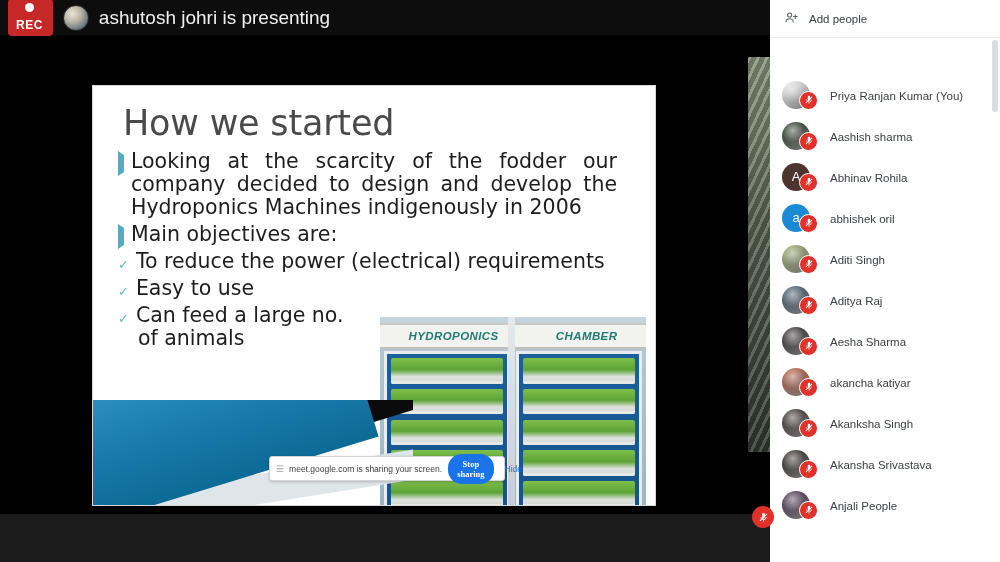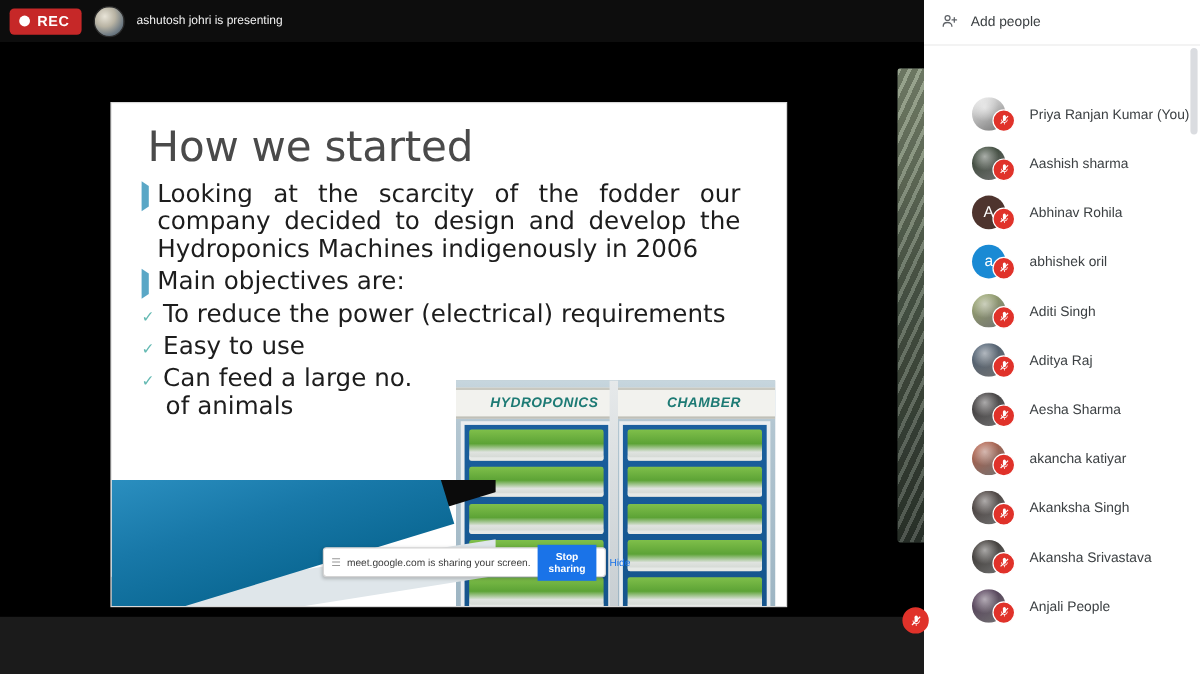--- a/index.html
+++ b/index.html
@@ -26,28 +26,29 @@
     position: absolute; left: 0; top: 0; width: 770px; height: 35px;
     display: flex; align-items: center; gap: 10px; padding-left: 8px;
     background: #0d0d0d; z-index: 6;
   }
   .rec-badge {
     display: flex; align-items: center; gap: 6px;
     background: #c62828; color: #fff;
     border-radius: 4px; padding: 4px 10px 4px 8px;
     font-size: 12px; font-weight: 700; letter-spacing: .5px;
     cursor: pointer;
+    flex-direction: column;
   }
   .rec-dot { width: 9px; height: 9px; border-radius: 50%; background: #fff; display:block; }
   .presenter-avatar {
     width: 26px; height: 26px; border-radius: 50%;
     background: radial-gradient(circle at 35% 32%, #e8e4d8 0%, #b9b4a4 38%, #6e7a83 70%, #3c4a55 100%);
     border: 1px solid #2b2b2b; flex: 0 0 auto;
   }
-  .presenter-text { color: #f1f1f1; font-size: 10px; }
+  .presenter-text { color: #f1f1f1; font-size: 19px; }
 
   
   .slide {
     position: absolute; left: 93px; top: 86px; width: 562px; height: 419px;
     background: #ffffff; overflow: hidden;
     box-shadow: 0 0 0 1px #d8d8d8;
   }
   .slide-title {
     position: absolute; left: 30px; top: 17px;
     font-family: "DejaVu Sans", sans-serif;
@@ -125,22 +126,22 @@
   
   .sharebar {
     position: absolute; left: 176px; top: 370px; width: 236px; height: 25px;
     background: #ffffff; border: 1px solid #d4d4d4; border-radius: 3px;
     display: flex; align-items: center; padding: 0 4px 0 6px; gap: 6px;
     box-shadow: 0 1px 3px rgba(0,0,0,.22);
   }
   .share-drag { color: #9a9a9a; font-size: 9px; letter-spacing: -1px; }
   .share-text { flex: 1; color: #3c3c3c; font-size: 8.5px; white-space: nowrap; }
   .share-stop {
-    background: #1a73e8; color: #fff; border: none; border-radius: 0;
-    font-family: Liberation Sans, sans-serif;
+    background: #1a73e8; color: #fff; border: none; border-radius: 14px;
+    font-family: Liberation Serif, serif;
     font-size: 8.5px; font-weight: 700; padding: 5px 9px; cursor: pointer;
   }
   .share-hide { color: #1a73e8; font-size: 8.5px; cursor: pointer; padding: 0 5px; }
 
   
   .selftile {
     position: absolute; left: 748px; top: 57px; width: 24px; height: 395px;
     background: linear-gradient(160deg,#5b6b5e 0%, #7d8b72 20%, #4a5a4e 45%, #2f3a33 100%);
     overflow: hidden; border-radius: 2px 0 0 2px;
   }
@@ -177,21 +178,20 @@
   .ptab svg { display: block; }
   .add-people {
     height: 38px; display: flex; align-items: center; gap: 10px;
     padding-left: 14px; border-bottom: 1px solid #ececec;
     font-size: 11.5px; color: #3c4043; cursor: pointer; background: #fff;
   }
   .plist { position: absolute; top: 75px; left: 0; right: 0; bottom: 0; overflow: hidden; }
   .prow {
     display: flex; align-items: center; height: 41px; padding-left: 12px; gap: 8px;
     cursor: pointer;
-    margin-left: 28px;
   }
   .pav-wrap { position: relative; width: 40px; height: 30px; flex: 0 0 auto; }
   .pav {
     width: 28px; height: 28px; border-radius: 50%;
     display: flex; align-items: center; justify-content: center;
     color: #fff; font-size: 13px; font-weight: 500; overflow: hidden;
   }
   .mic-badge {
     position: absolute; left: 17px; top: 10px;
     width: 19px; height: 19px; border-radius: 50%; background: #e0322a;

